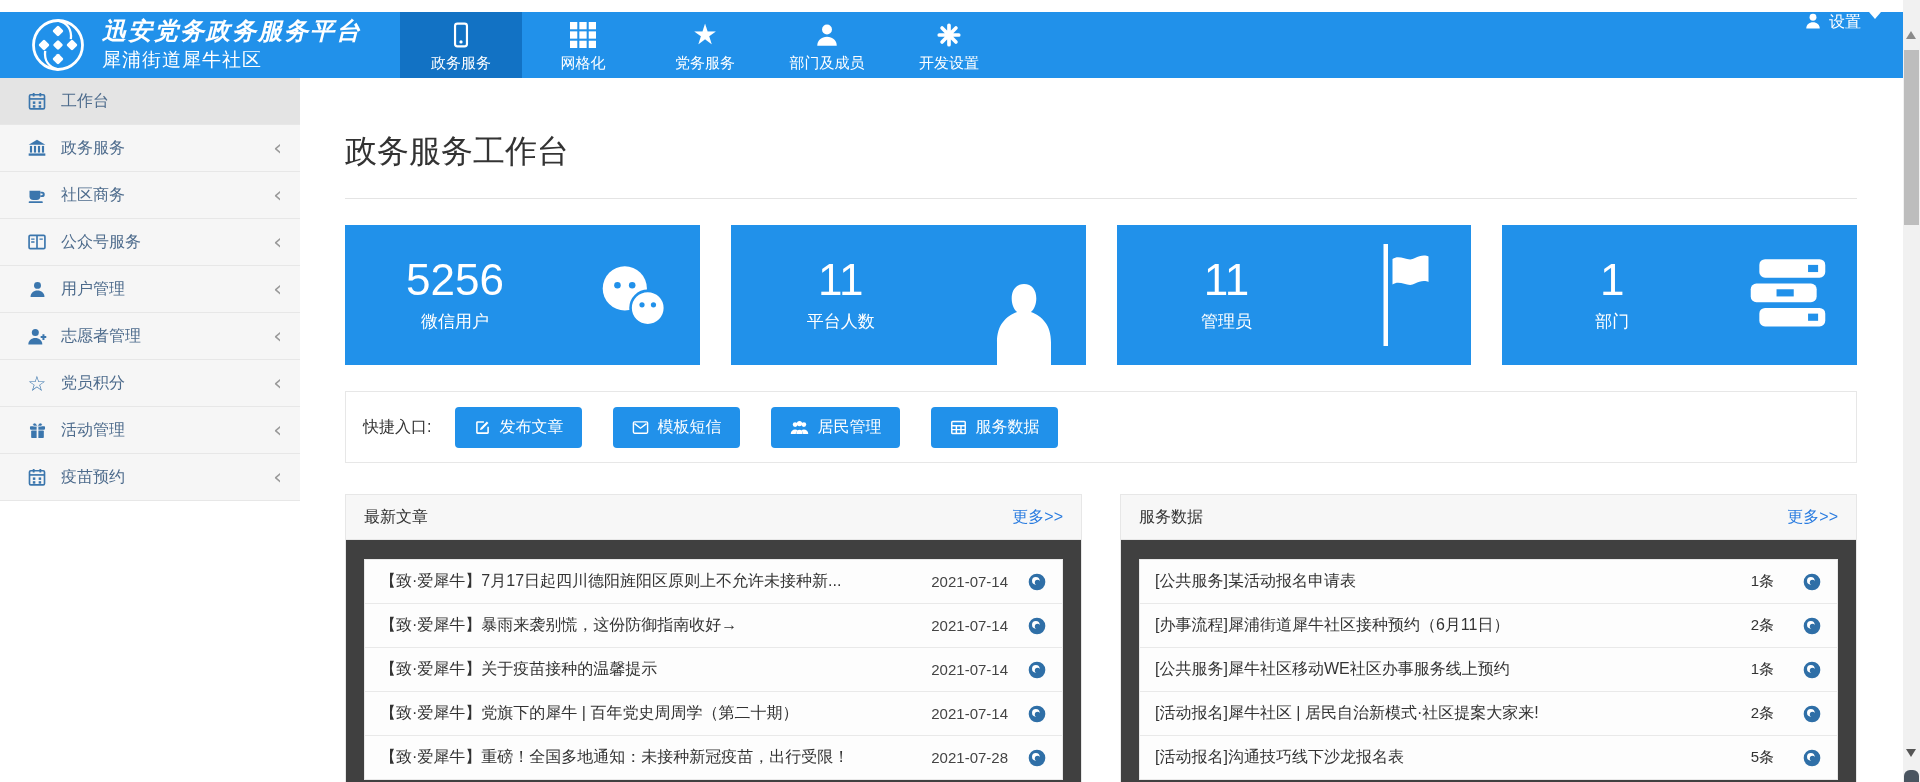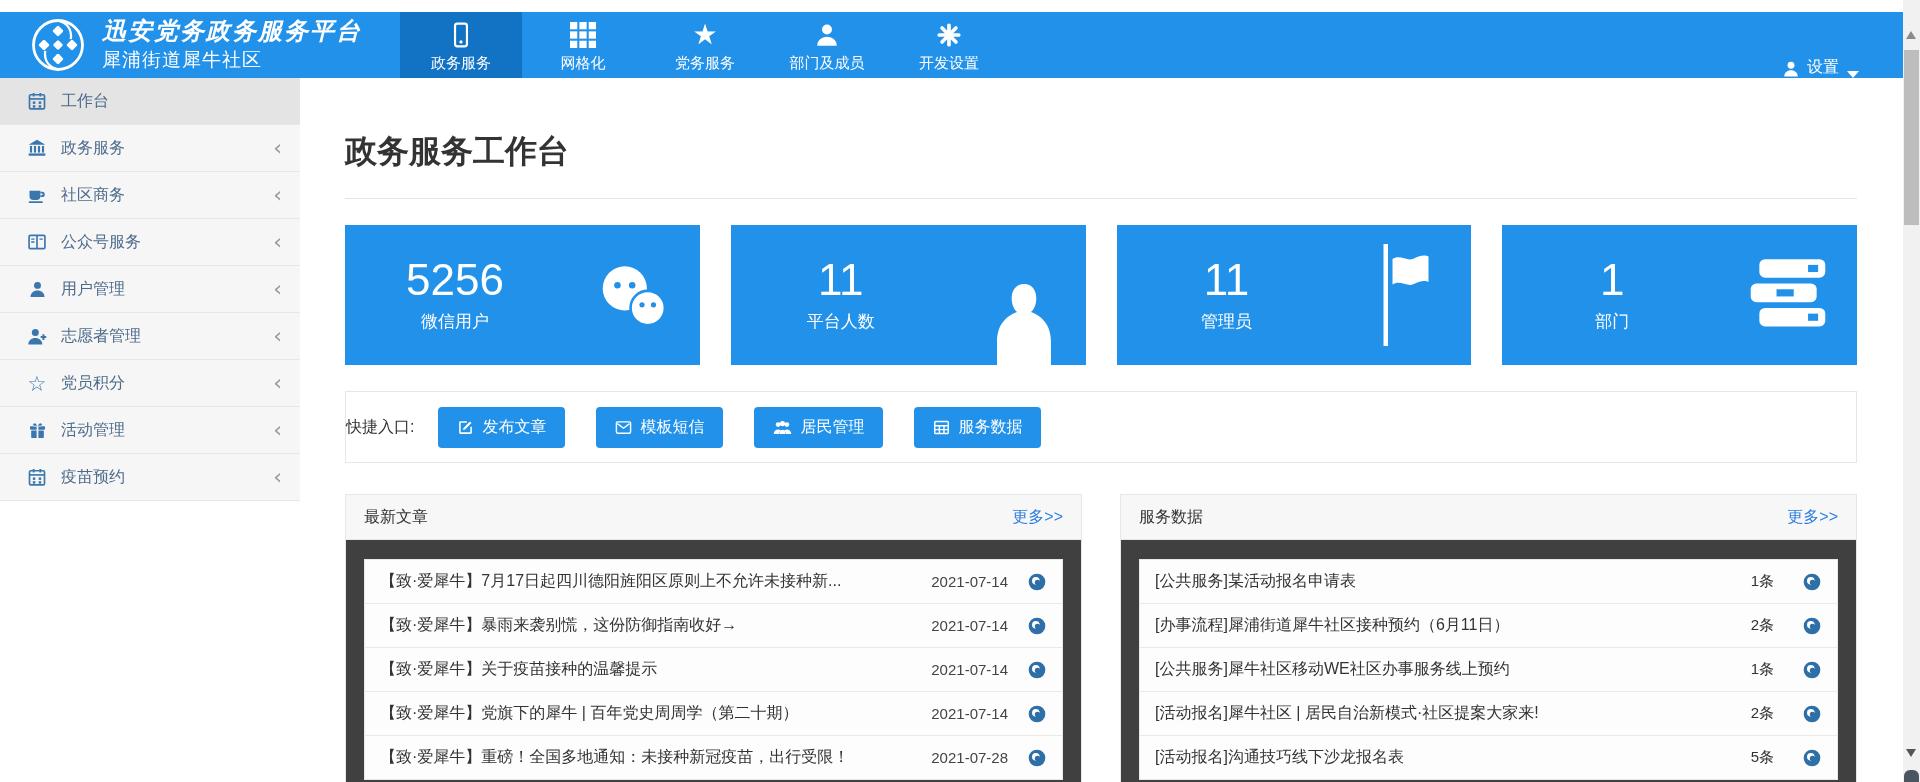--- a/index.html
+++ b/index.html
@@ -15,57 +15,57 @@
     font-weight:bold; font-size:24px; letter-spacing:2px; line-height:1.15; }
   .brand-sub { font-size:19px; margin-top:2px; letter-spacing:1px; }
   .top-nav { display:flex; align-items:stretch; }
   .nav-item { width:122px; display:flex; flex-direction:column; align-items:center;
     justify-content:center; cursor:pointer; padding-top:2px; }
   .nav-item.active { background:#1272c4; }
   .nav-ic { height:30px; display:flex; align-items:center; justify-content:center; margin-bottom:4px; }
   .nav-ic svg { display:block; }
   .nav-star { font-size:28px; line-height:28px; }
   .nav-label { font-size:15px; }
-  .header-right { margin-left:auto; display:flex; align-items:flex-end; padding-right:44px;
+  .header-right { margin-left:auto; display:flex; align-items:flex-start; padding-right:22px;
     font-size:16px; cursor:pointer; }
   .header-right svg { margin-right:7px; }
   .caret-down { width:0; height:0; border-left:6px solid transparent; border-right:6px solid transparent;
     border-top:7px solid #fff; margin-left:8px; display:inline-block; }
 
   
   .body-row { display:flex; height:716px; }
   .sidebar { width:300px; flex:none; background:#fff; }
   .side-item { height:47px; background:#f6f6f6; border-bottom:1px solid #e7e7e7;
     display:flex; align-items:center; padding:0 18px 0 26px; cursor:pointer; }
   .side-item.active { background:#e4e4e4; }
   .si-icon { width:22px; height:22px; margin-right:13px; display:flex; align-items:center;
     justify-content:center; flex:none; color:#3b76ad; }
   .si-icon svg { display:block; }
   .si-star { font-size:21px; line-height:21px; color:#3b76ad; }
   .si-label { font-size:16px; color:#4d6b8c; flex:1; }
   .si-chev { color:#9a9a9a; font-size:22px; line-height:20px; font-family:"DejaVu Sans",sans-serif; }
 
   .main { flex:1; padding:52px 46px 0 45px; background:#fff; }
-  .page-title { font-size:32px; color:#333; font-weight:bold; }
+  .page-title { font-size:32px; color:#333; font-weight:normal; }
   .title-divider { border-bottom:1px solid #e4e4e4; margin-top:24px; }
 
   
   .cards { display:flex; gap:31px; margin-top:26px; }
   .stat-card { flex:1; height:140px; background:#2191ea; color:#fff; position:relative;
     overflow:hidden; cursor:pointer; }
   .sc-text { position:absolute; left:0; top:0; width:62%; height:100%; display:flex;
     flex-direction:column; align-items:center; justify-content:center; }
   .sc-num { font-size:44px; line-height:1.05; }
   .sc-label { font-size:17px; margin-top:6px; }
   .sc-icon { position:absolute; right:26px; bottom:0; height:100%; display:flex; align-items:center; }
   .sc-icon.bottom { align-items:flex-end; }
 
   
   .quick-bar { margin-top:26px; height:72px; border:1px solid #e7e7e7; display:flex;
-    align-items:center; }
+    align-items:center; padding-left:17px; }
   .qb-label { font-size:16px; color:#333; margin-right:24px; }
   .qb-btn { display:flex; align-items:center; gap:8px; background:#2191ea; color:#fff;
     border:none; border-radius:4px; height:41px; padding:0 19px; font-size:16px;
     font-family:inherit; cursor:pointer; margin-right:31px; }
   .qb-btn svg { display:block; }
 
   
   .panels { display:flex; gap:38px; margin-top:31px; }
   .panel { flex:1; border:1px solid #e7e7e7; background:#404040; }
   .panel-head { height:45px; background:#f7f7f7; border-bottom:1px solid #e7e7e7;

